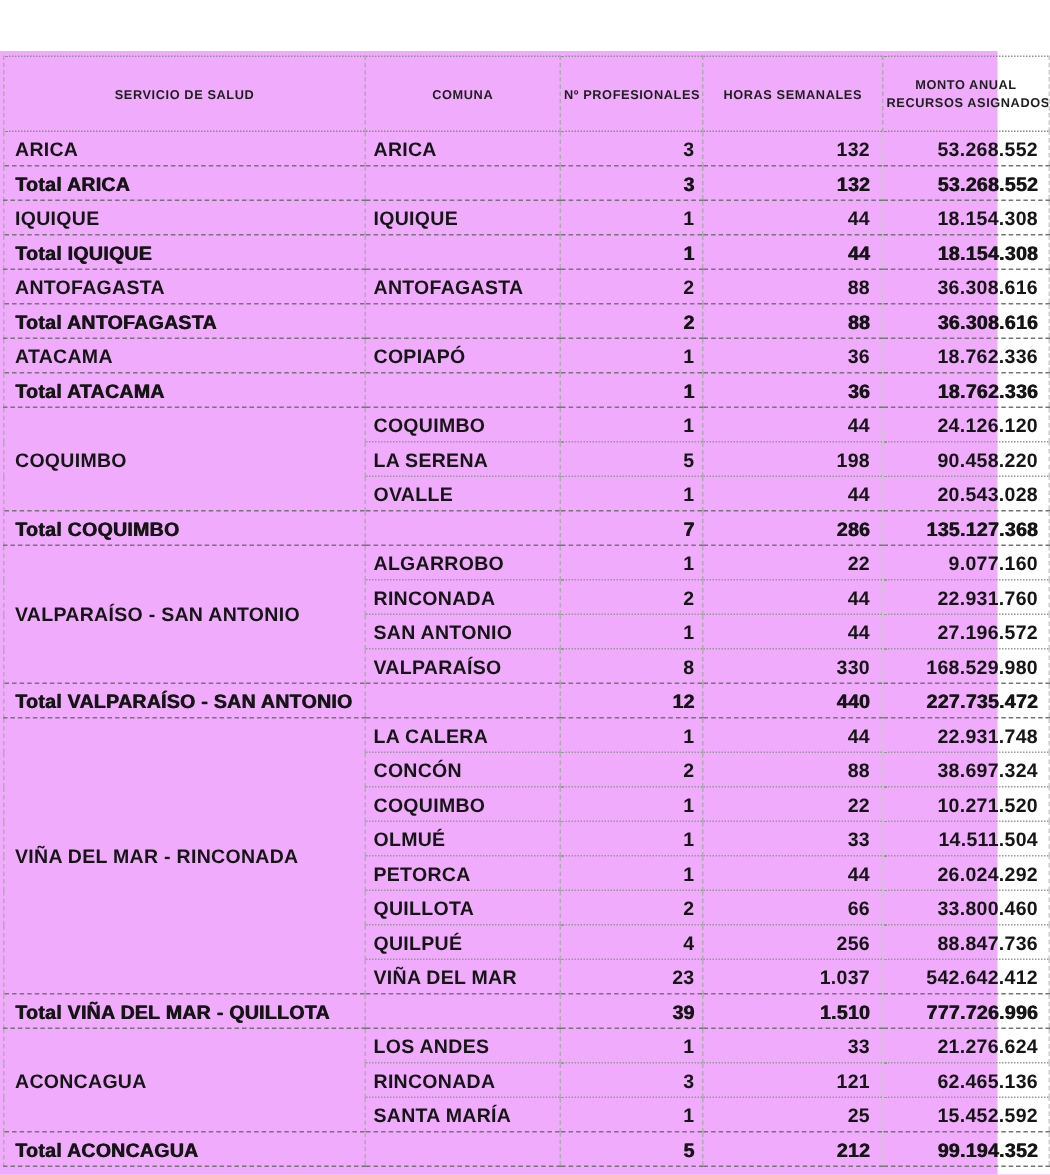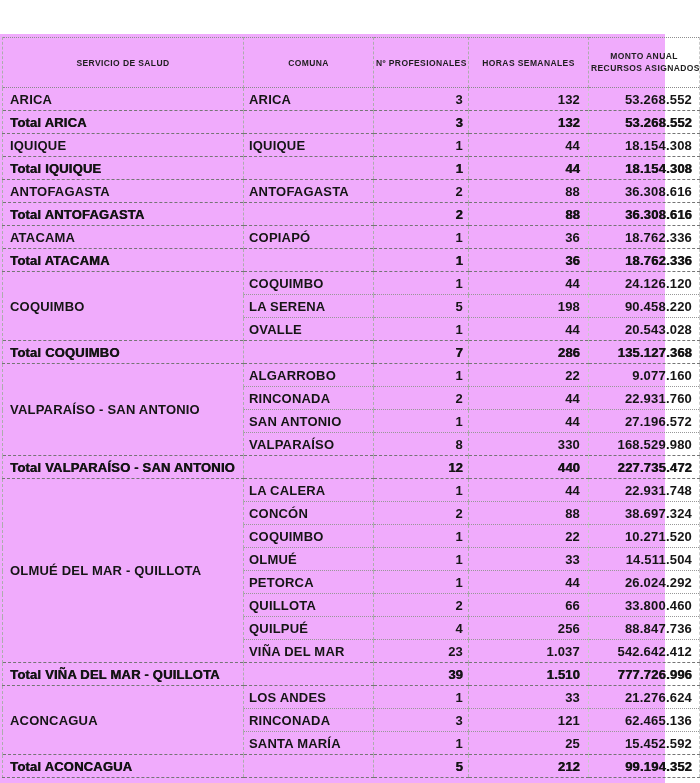--- a/index.html
+++ b/index.html
@@ -195,21 +195,21 @@
           <td class="num monto">168.529.980</td>
         </tr>
         <tr class="total">
           <td class="service">Total VALPARAÍSO - SAN ANTONIO</td>
           <td class="comuna"></td>
           <td class="num prof">12</td>
           <td class="num horas">440</td>
           <td class="num monto">227.735.472</td>
         </tr>
         <tr>
-          <td class="service" rowspan="8">OLMUÉ DEL MAR - QUILLOTA</td>
+          <td class="service" rowspan="8">VIÑA DEL MAR - RINCONADA</td>
           <td class="comuna">LA CALERA</td>
           <td class="num prof">1</td>
           <td class="num horas">44</td>
           <td class="num monto">22.931.748</td>
         </tr>
         <tr>
           <td class="comuna">CONCÓN</td>
           <td class="num prof">2</td>
           <td class="num horas">88</td>
           <td class="num monto">38.697.324</td>

